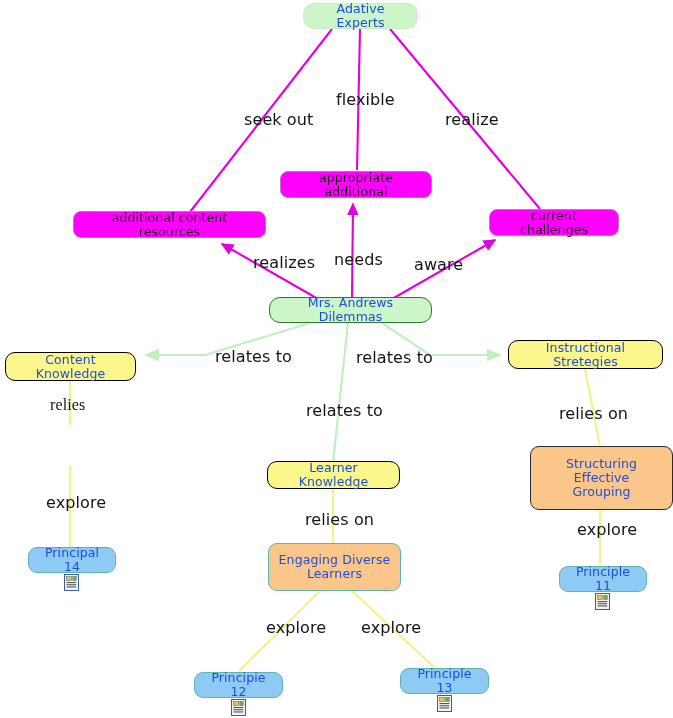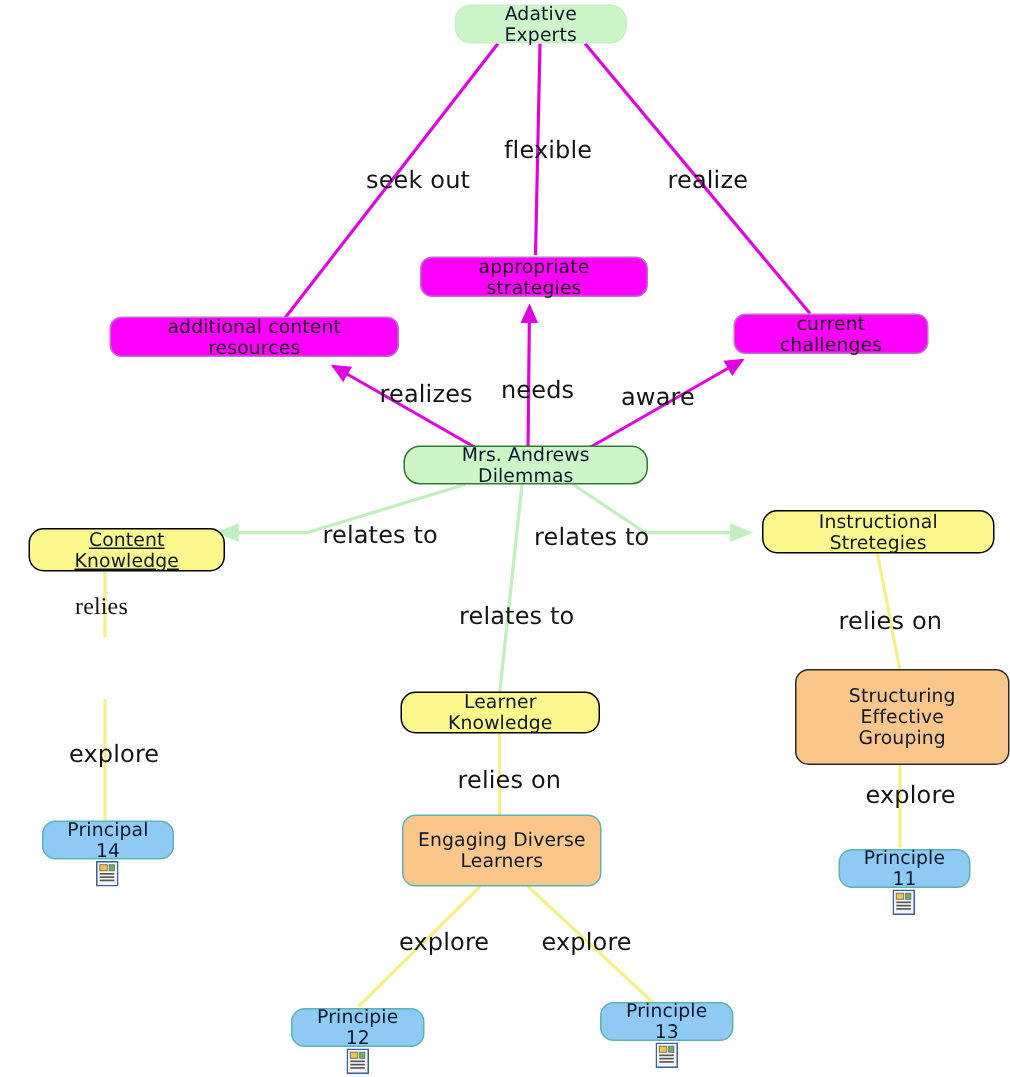--- a/index.html
+++ b/index.html
@@ -31,21 +31,21 @@
   .node {
     position: absolute;
     box-sizing: border-box;
     display: flex;
     align-items: center;
     justify-content: center;
     text-align: center;
     border-radius: 9px;
     font-size: 12.5px;
     line-height: 14px;
-    color: #0f172a;
+    color: #1d4ed8;
     white-space: pre-line;
     padding: 2px 8px;
     letter-spacing: 0.1px;
   }
   .node.green-top {
     background: #ccf5c8;
     border: 1px solid #cdeccd;
     border-radius: 11px;
   }
   .node.green-core {
@@ -128,29 +128,29 @@
     <path d="M585,369 L600,447" stroke="#f5f08a" stroke-width="2.2" fill="none"></path>
     <path d="M600,509 L600,565" stroke="#f5f08a" stroke-width="2.2" fill="none"></path>
 
     <path d="M333,488 L333,543" stroke="#f5f08a" stroke-width="2.2" fill="none"></path>
     <path d="M320,591 L239,671" stroke="#f5f08a" stroke-width="2.2" fill="none"></path>
     <path d="M352,591 L435,668" stroke="#f5f08a" stroke-width="2.2" fill="none"></path>
   </svg>
 
   <div class="node green-top" style="left:303px; top:3px; width:115px; height:26px;">Adative Experts</div>
 
-  <div class="node magenta" style="left:280px; top:171px; width:152px; height:27px;">appropriate strategies</div>
+  <div class="node magenta" style="left:280px; top:171px; width:152px; height:27px;">appropriate additional</div>
 
   <div class="node magenta" style="left:73px; top:211px; width:193px; height:27px;">additional content resources</div>
 
   <div class="node magenta" style="left:489px; top:209px; width:130px; height:27px;">current challenges</div>
 
   <div class="node green-core" style="left:269px; top:297px; width:163px; height:26px;">Mrs. Andrews Dilemmas</div>
 
-  <div class="node yellow" style="left:19px; top:352px; width:131px; height:29px;text-decoration:underline;">Content Knowledge</div>
+  <div class="node yellow" style="left:5px; top:352px; width:131px; height:29px;">Content Knowledge</div>
 
   <div class="node yellow" style="left:508px; top:340px; width:155px; height:29px;">Instructional Stretegies</div>
 
   <div class="node yellow" style="left:267px; top:461px; width:133px; height:28px;">Learner Knowledge</div>
 
 
   <div class="node orange-dark" style="left:530px; top:446px; width:143px; height:64px;">Structuring Effective
 Grouping</div>
 
   <div class="node orange" style="left:268px; top:543px; width:133px; height:48px;">Engaging Diverse

